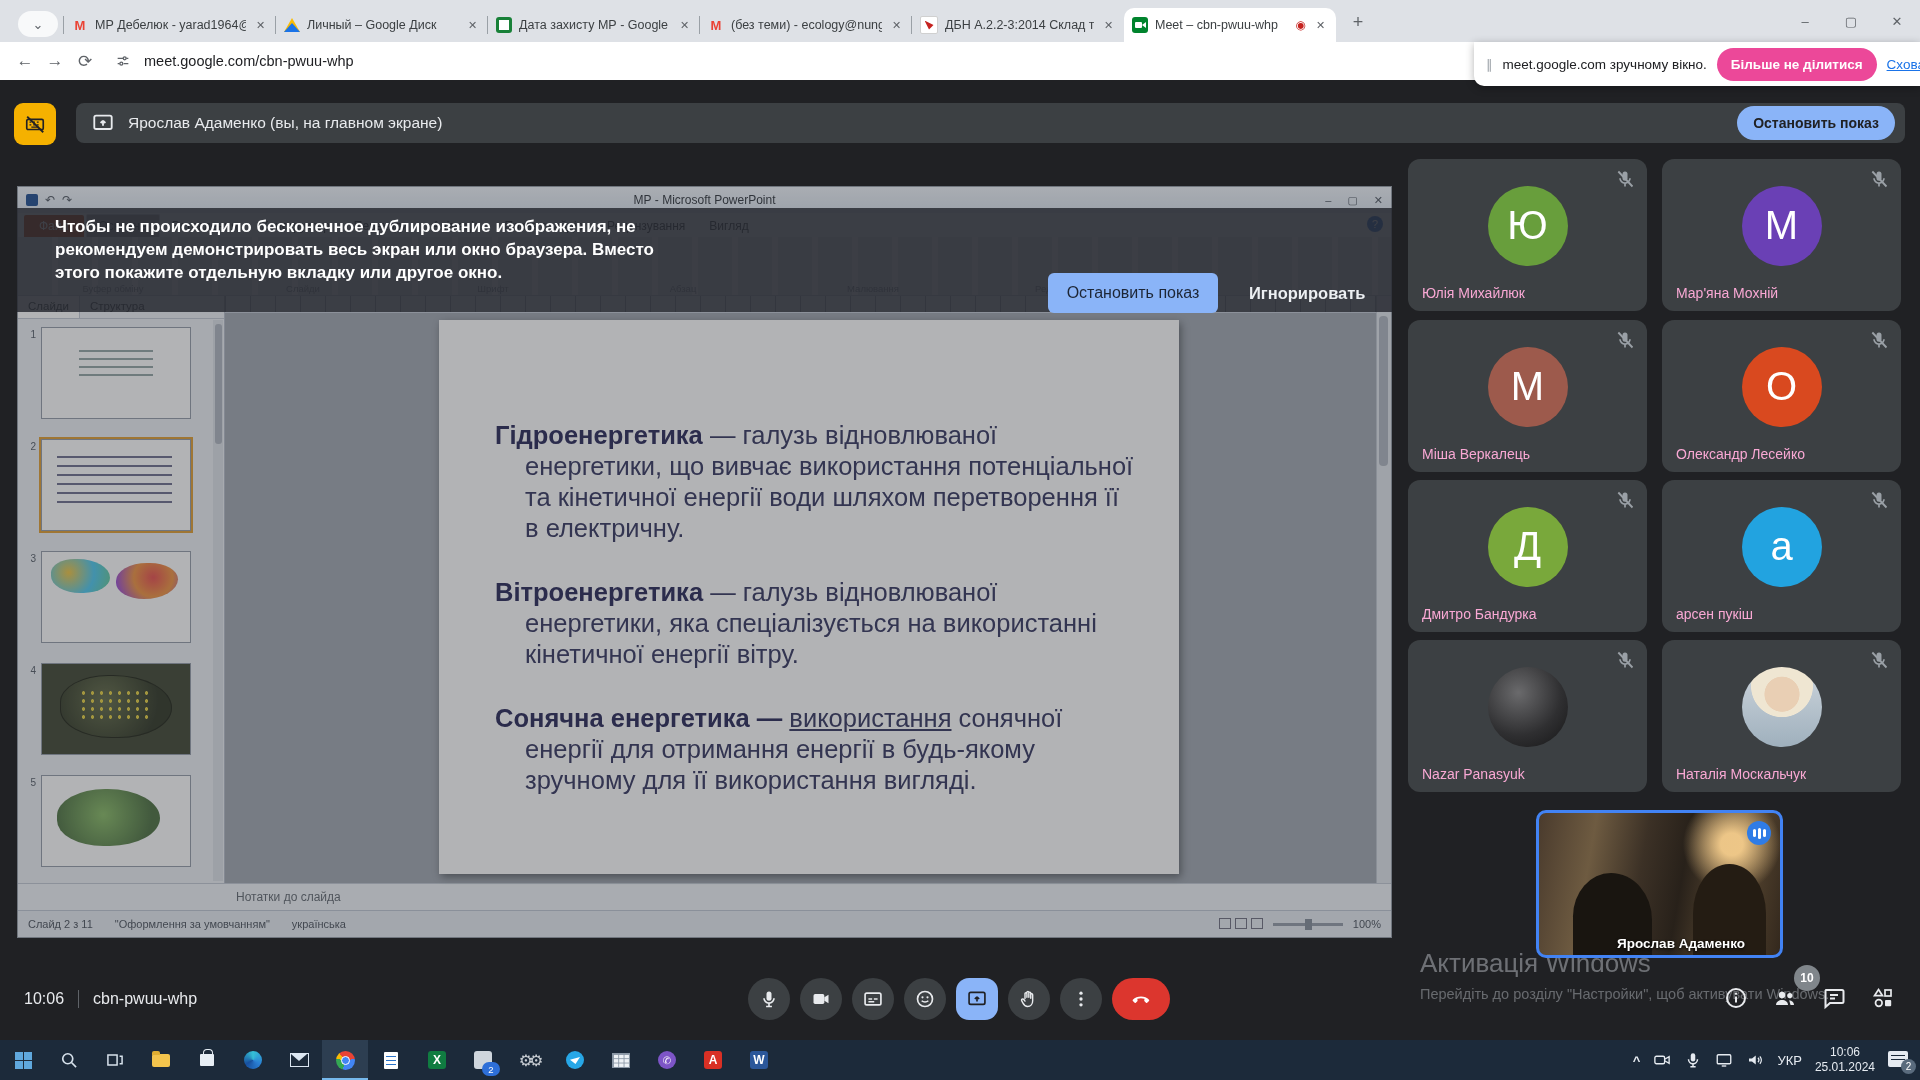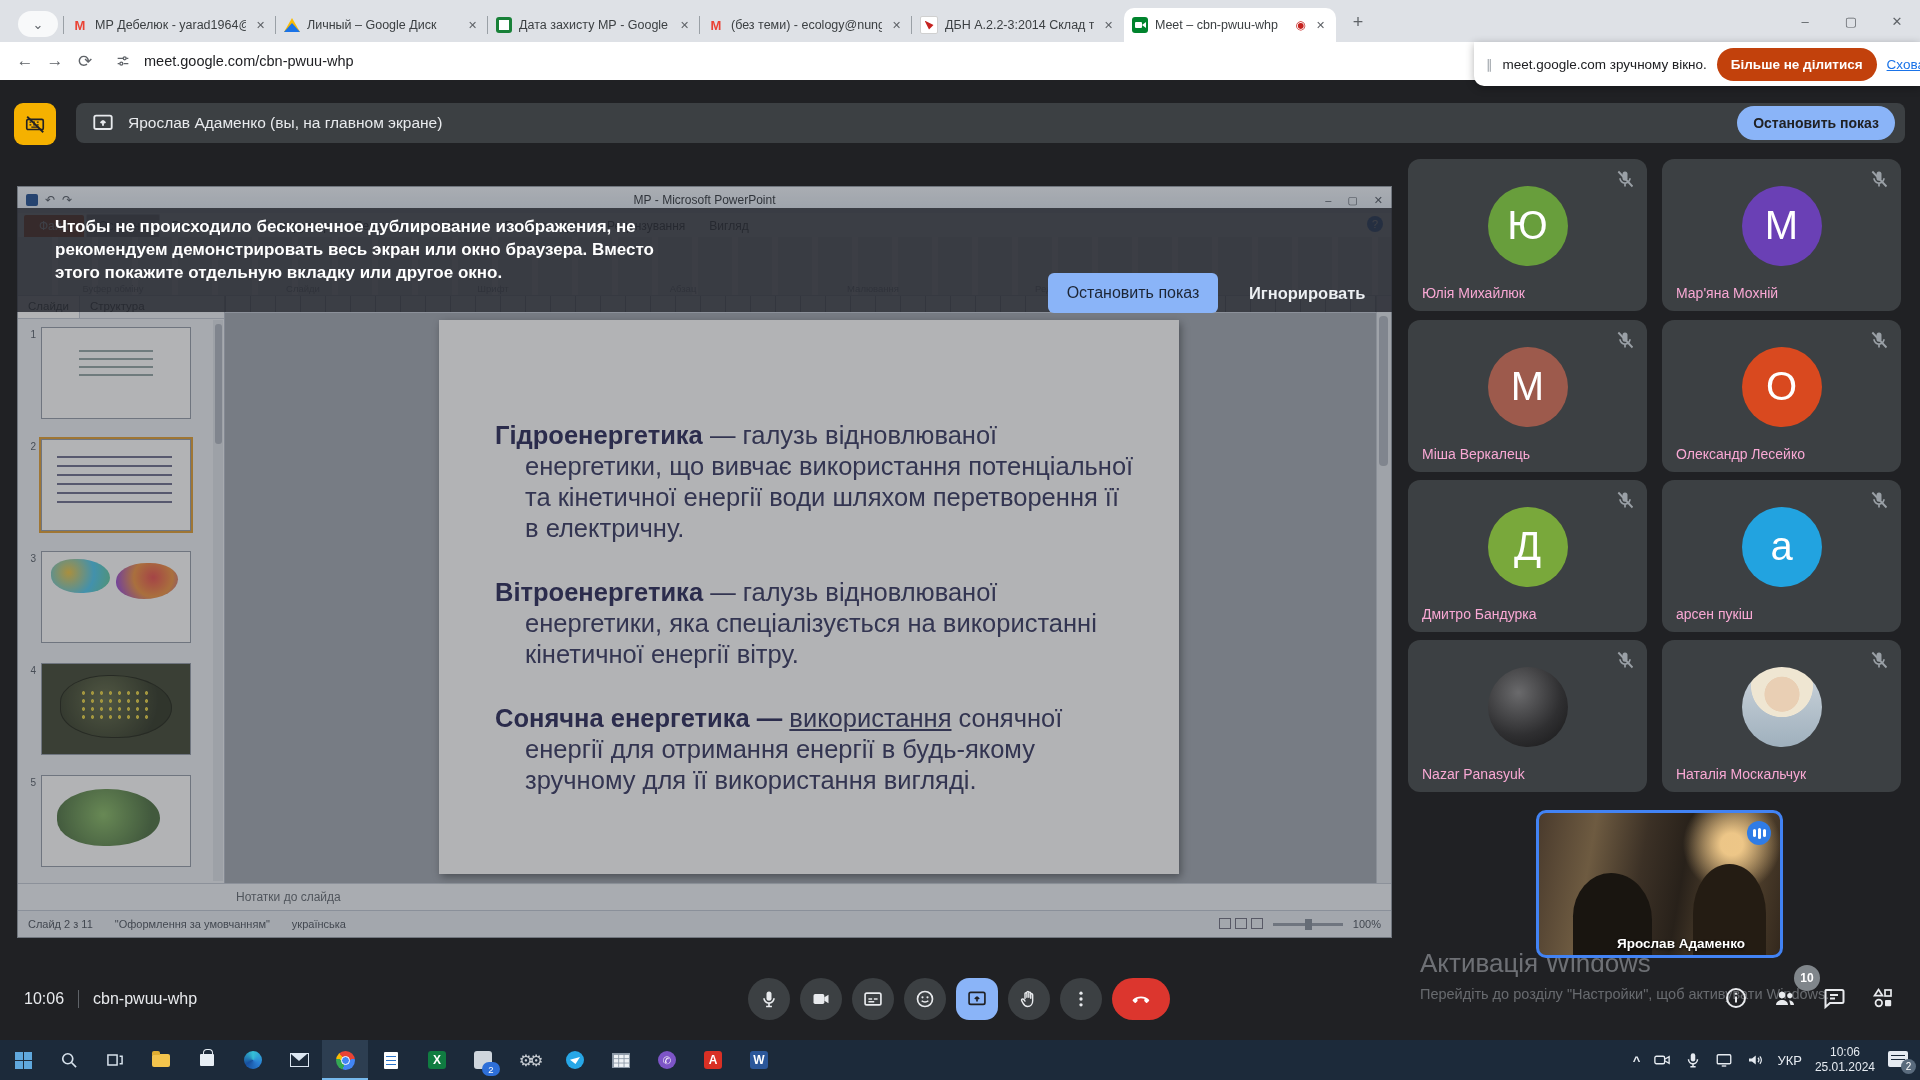--- a/index.html
+++ b/index.html
@@ -38,21 +38,21 @@
   .toolbar{position:absolute;left:0;top:42px;width:1920px;height:38px;background:#fff;display:flex;align-items:center;padding-left:10px;box-sizing:border-box;}
   .navbtn{width:30px;height:30px;display:flex;align-items:center;justify-content:center;color:#5f6368;font-size:17px;border-radius:50%;}
   .sitechip{width:26px;height:26px;display:flex;align-items:center;justify-content:center;color:#5f6368;margin-left:10px;}
   .sitechip svg{width:16px;height:16px;}
   .url{font-size:14.5px;color:#202124;margin-left:8px;}
   
   .notice{position:absolute;right:0;top:42px;width:446px;height:44px;background:#fff;border-radius:0 0 0 10px;
           box-shadow:0 2px 8px rgba(0,0,0,.3);display:flex;align-items:center;gap:10px;padding:0 12px;box-sizing:border-box;z-index:60;}
   .notice .drag{color:#9aa0a6;font-size:13px;}
   .notice .ntext{font-size:13.5px;color:#202124;white-space:nowrap;}
-  .notice .nbtn{background:#c2410c;color:#fff;font-weight:bold;font-size:13.5px;border:none;border-radius:17px;padding:9px 14px;white-space:nowrap;}
+  .notice .nbtn{background:#ec4899;color:#fff;font-weight:bold;font-size:13.5px;border:none;border-radius:17px;padding:9px 14px;white-space:nowrap;}
   .notice .nlink{color:#1a73e8;font-size:13.5px;text-decoration:underline;white-space:nowrap;}
   
   .ychip{position:absolute;left:14px;top:103px;width:42px;height:42px;border-radius:9px;background:#f5b100;
          display:flex;align-items:center;justify-content:center;color:#202124;z-index:4;}
   .banner{position:absolute;left:76px;top:103px;width:1829px;height:40px;background:#3c4043;border-radius:8px;
           display:flex;align-items:center;gap:14px;padding:0 10px 0 16px;box-sizing:border-box;z-index:4;}
   .banner .ptext{flex:1;font-size:15.5px;color:#e8eaed;}
   .banner .bstop{background:#8ab4f8;color:#202124;font-size:14px;font-weight:bold;border:none;border-radius:17px;padding:9px 16px;}
   .banner svg.ic{color:#e8eaed;}
   

